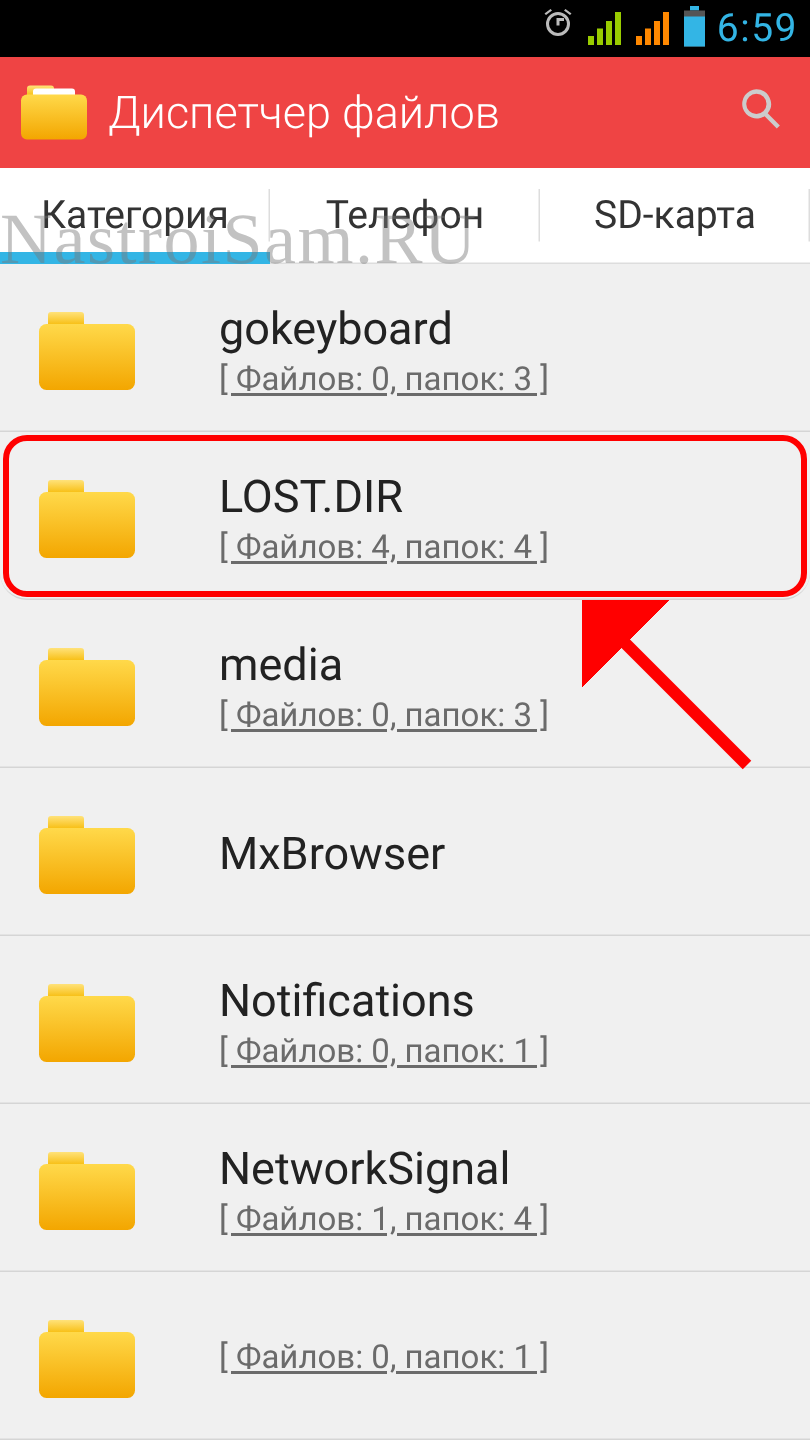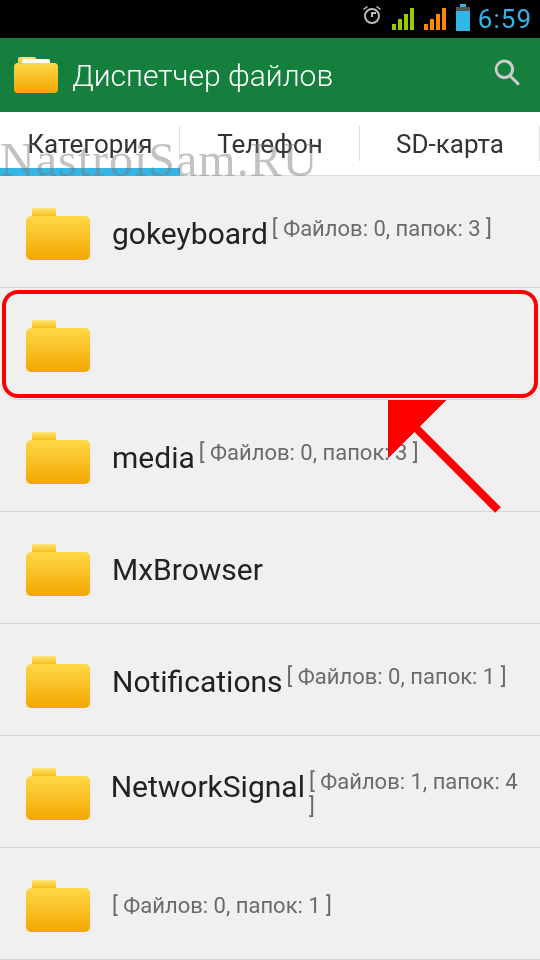--- a/index.html
+++ b/index.html
@@ -17,21 +17,21 @@
   .sig span:nth-child(4){left:18px;height:22px;}
   .sig.green span{background:#99cc00;}
   .sig.orange span{background:#ff8800;}
   .batt{display:inline-block;width:14px;height:24px;position:relative;}
   .batt::before{content:"";position:absolute;top:-3px;left:4px;width:6px;height:3px;background:#33b5e5;}
   .batt .body{position:absolute;top:0;left:0;width:14px;height:24px;background:#555;}
   .batt .fill{position:absolute;bottom:0;left:0;width:14px;height:20px;background:#33b5e5;}
   .alarm svg{width:24px;height:24px;fill:#bbb;}
 
   
-  .appbar { height:74px; background:#15803d; display:flex; align-items:center; padding:0 14px; gap:14px; }
+  .appbar { height:74px; background:#ef4444; display:flex; align-items:center; padding:0 14px; gap:14px; }
   .appbar .title { color:#fff; font-size:30px; font-weight:300; flex:1; }
   .appbar .search svg{width:36px;height:36px;fill:#ccc;}
 
   
   .ico-folder{width:44px;height:36px;position:relative;}
   .ico-folder .tab{position:absolute;top:0;left:4px;width:18px;height:8px;background:linear-gradient(#ffe27a,#f6b800);border-radius:2px 2px 0 0;}
   .ico-folder .body{position:absolute;top:6px;left:0;width:44px;height:30px;background:linear-gradient(#ffd94a,#f3a600);border-radius:4px;}
   .ico-folder .paper{position:absolute;top:2px;left:8px;width:28px;height:10px;background:#fff;border-radius:2px;}
   .ico-folder.big{width:64px;height:52px;}
   .ico-folder.big .tab{left:6px;width:24px;height:10px;}
@@ -39,23 +39,23 @@
 
   
   .tabs{height:64px;background:#fff;display:flex;align-items:stretch;border-bottom:1px solid #ddd;position:relative;}
   .tab-item{flex:1;display:flex;align-items:center;justify-content:center;font-size:26px;color:#333;position:relative;}
   .tab-item:not(:last-child)::after{content:"";position:absolute;right:0;top:14px;bottom:14px;width:1px;background:#ddd;}
   .tabs .underline{position:absolute;left:0;bottom:-1px;height:8px;width:33.333%;background:#33b5e5;}
 
   
   .list{}
   .row{display:flex;align-items:center;gap:22px;padding:16px 20px 12px 26px;border-bottom:1px solid #d5d5d5;background:#f0f0f0;min-height:112px;position:relative;}
-  .row .txt{display:flex;gap:4px;}
+  .row .txt{display:flex;flex-direction:column;gap:4px;margin-left:34px;}
   .row .name{font-size:30px;color:#222;}
-  .row .meta{font-size:22px;color:#6b6b6b;}
+  .row .meta{font-size:22px;color:#6b6b6b;text-decoration:underline;}
   .row.hl{outline:4px solid #ff0000;outline-offset:-6px;border-radius:18px;}
 
   
   .arrow{position:absolute;right:32px;top:400px;width:120px;height:120px;pointer-events:none;}
   .arrow svg{width:120px;height:120px;}
 
   
   .wm{position:absolute;top:132px;left:0;right:0;text-align:left;font-family:"Times New Roman",serif;font-size:48px;color:rgba(120,120,120,0.45);pointer-events:none;letter-spacing:1px;}
 </style>
 </head>
@@ -125,20 +125,24 @@
         <span class="name">gokeyboard</span>
         <span class="meta">[ Файлов: 0, папок: 3 ]</span>
       </div>
     </div>
 
     <div class="row hl">
       <span class="ico-folder big">
           <span class="tab"></span>
           <span class="body"></span>
         </span>
+      <div class="txt">
+        <span class="name">LOST.DIR</span>
+        <span class="meta">[ Файлов: 4, папок: 4 ]</span>
+      </div>
     </div>
 
     <div class="row">
       <span class="ico-folder big">
           <span class="tab"></span>
           <span class="body"></span>
         </span>
       <div class="txt">
         <span class="name">media</span>
         <span class="meta">[ Файлов: 0, папок: 3 ]</span>

